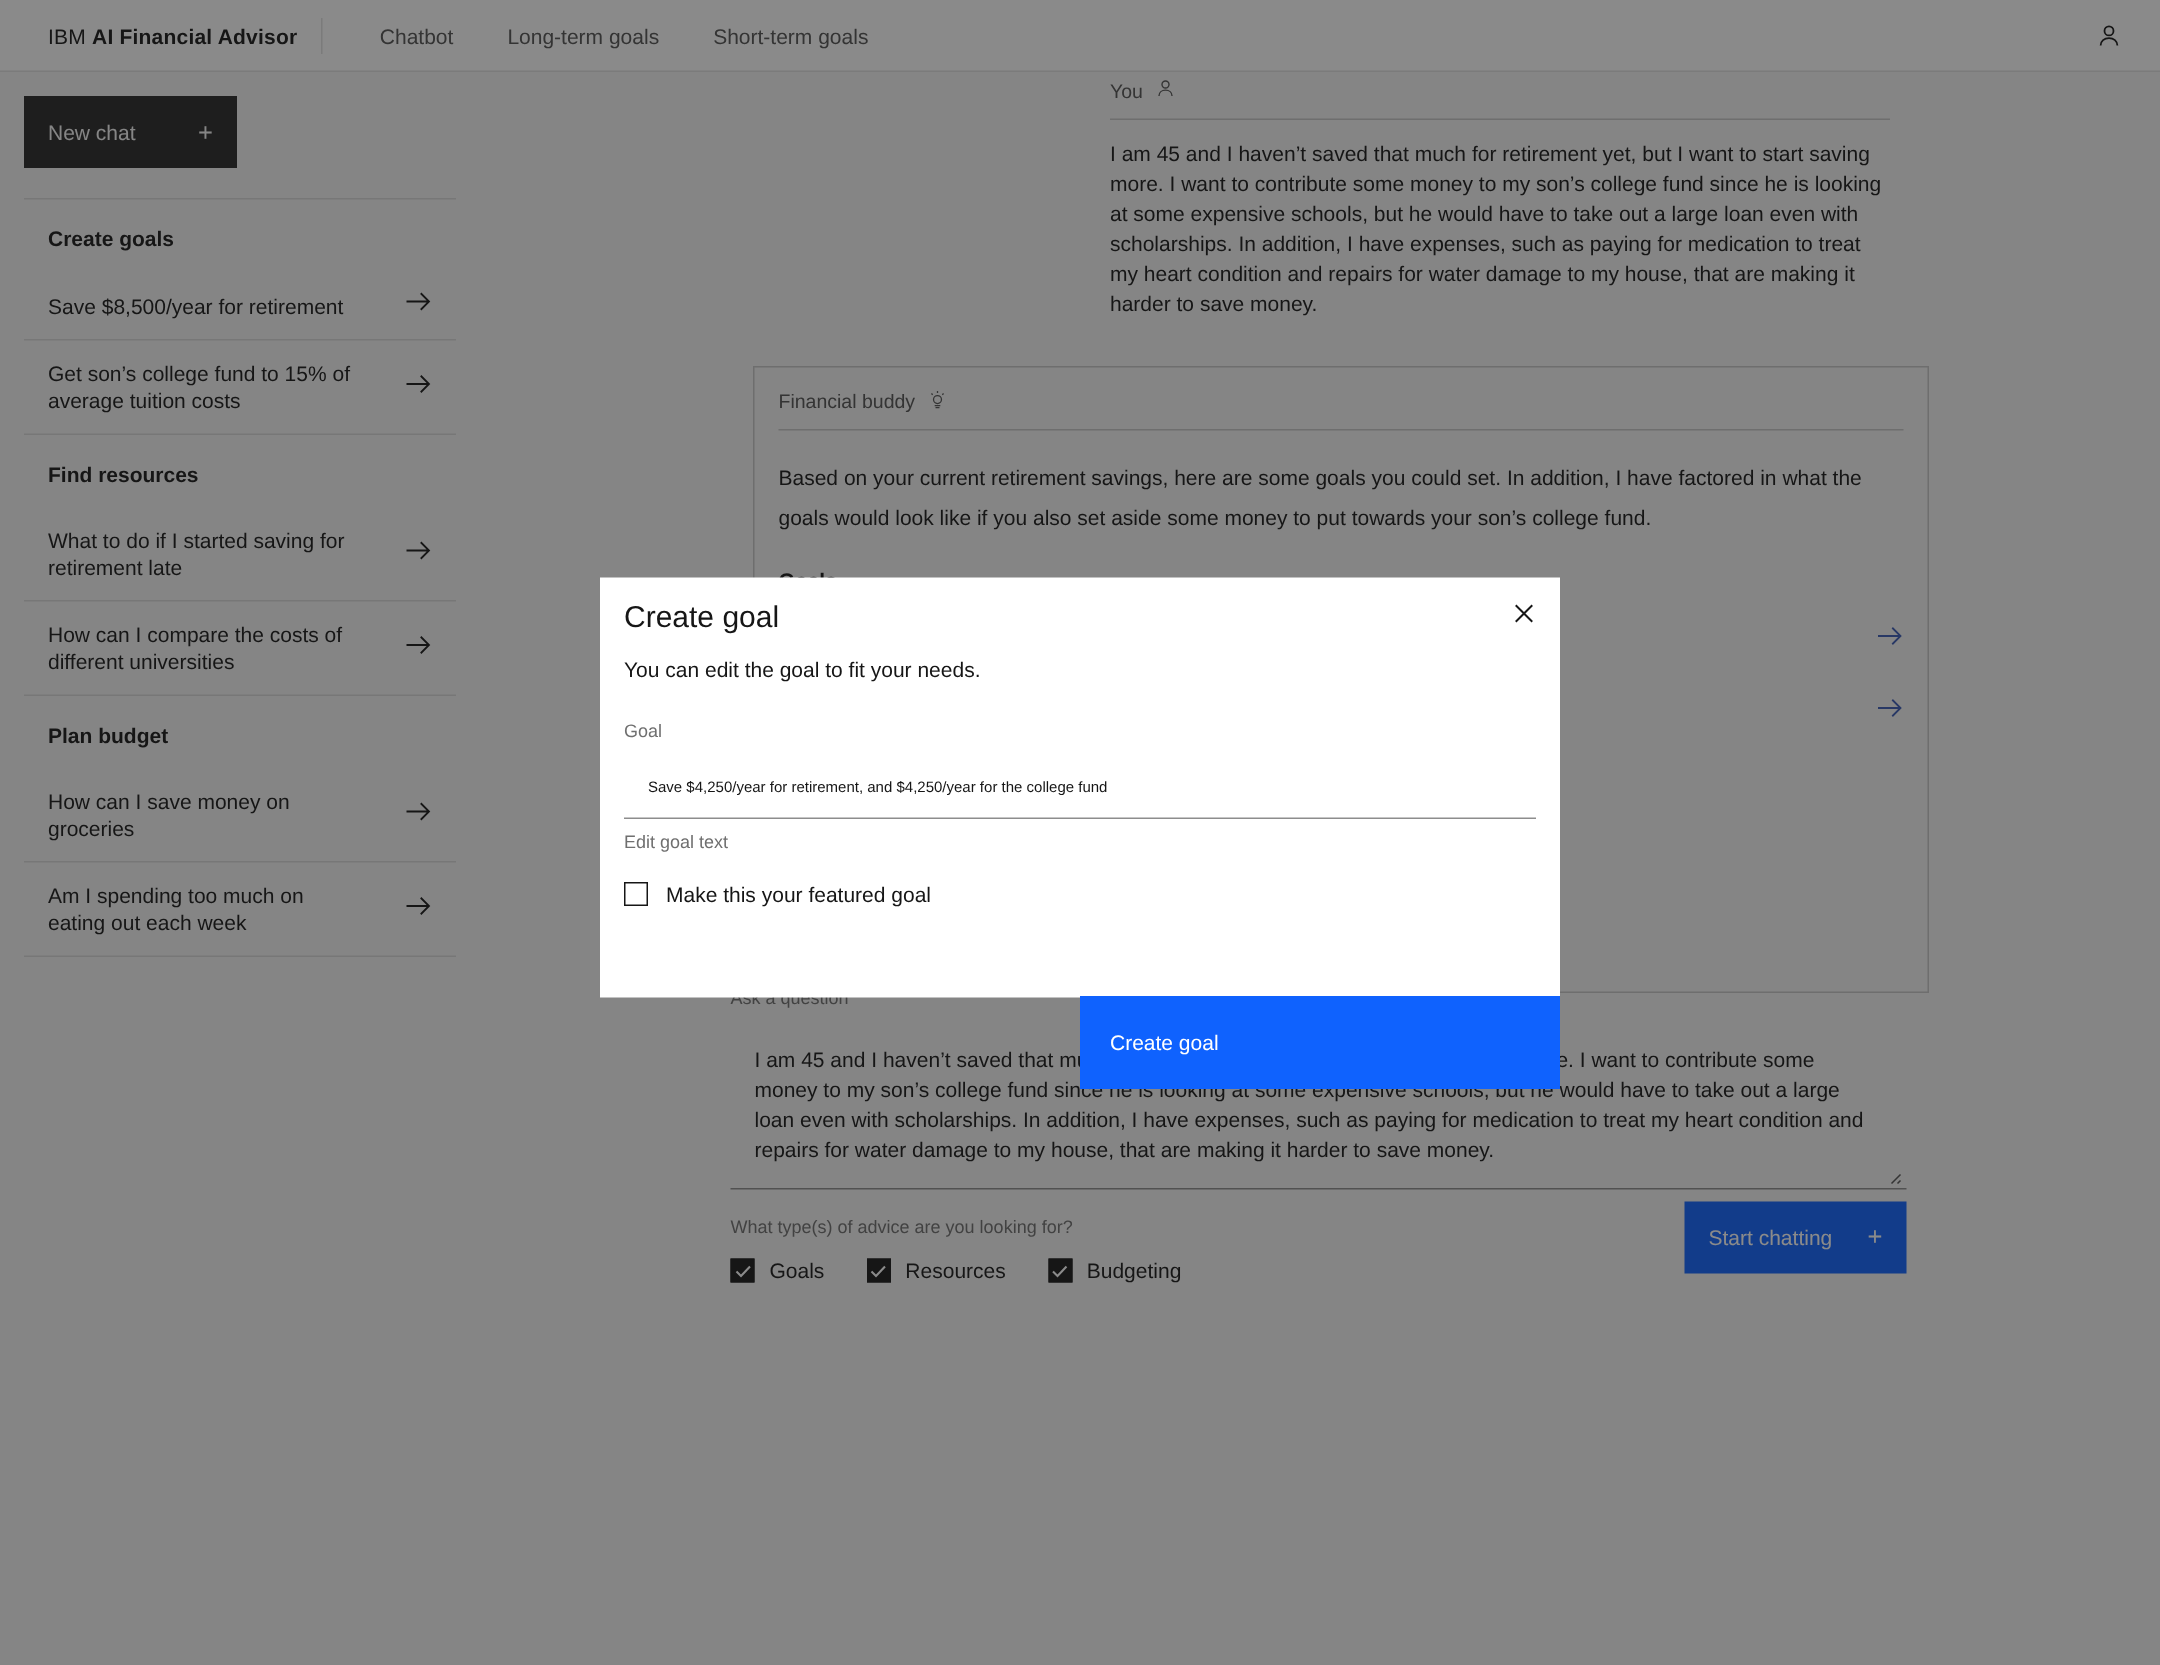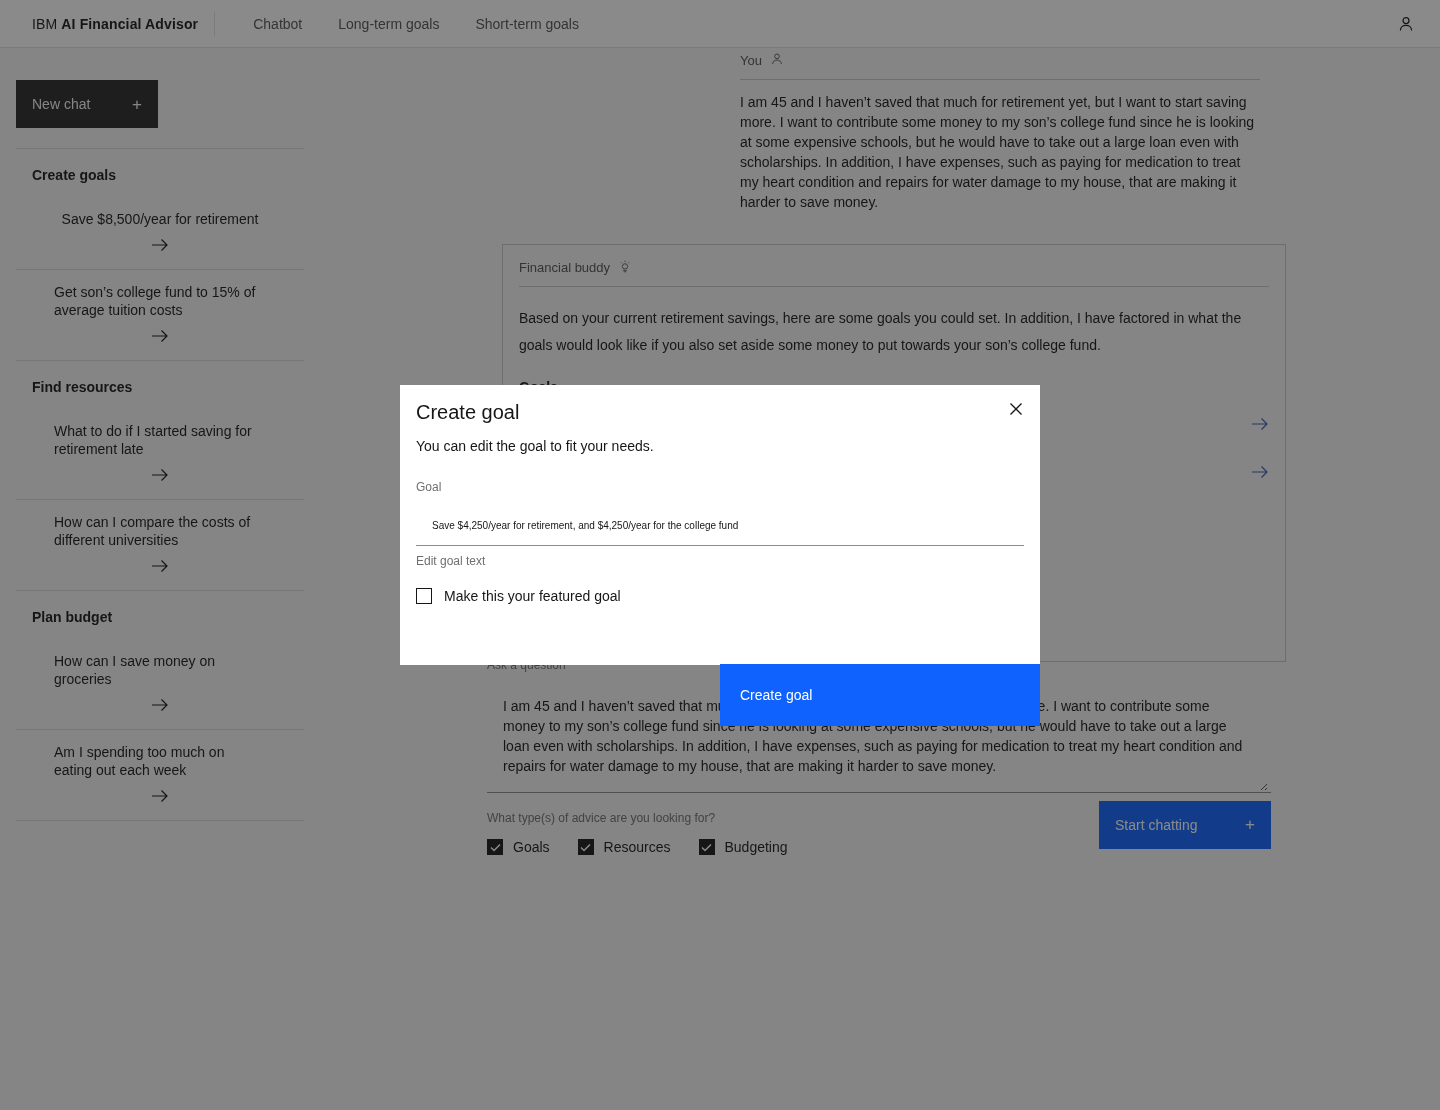--- a/index.html
+++ b/index.html
@@ -65,36 +65,35 @@
     width: 320px; flex: 0 0 320px;
     background: #f4f4f4;
     padding: 16px;
     overflow: hidden;
   }
   .new-chat {
     width: 142px; height: 48px;
     background: #262626; color: #f4f4f4;
     display: flex; align-items: center; justify-content: space-between;
     padding: 0 16px;
-    font-size: 14px; cursor: pointer; margin-top: 16px;
+    font-size: 14px; cursor: pointer;
   }
   .new-chat .plus { font-size: 17px; line-height: 1; }
   .sb-divider { height: 1px; background: #d8d8d8; margin: 20px 0 0 0; }
   .sb-group { margin-top: 0; }
   .sb-heading {
     font-size: 14px; font-weight: 700; color: #161616;
     padding: 18px 0 14px 16px;
   }
   .sb-item {
     display: flex; align-items: center; justify-content: space-between;
     gap: 10px;
     padding: 13px 16px 13px 16px;
     border-bottom: 1px solid #d8d8d8;
     cursor: pointer;
-    flex-direction: column;
   }
   .sb-item:first-of-type { border-top: none; }
   .sb-item-label {
     font-size: 14px; color: #161616; line-height: 18px;
     max-width: 212px;
   }
   .arrow { flex: 0 0 auto; }
 
   
   .main {
@@ -186,21 +185,21 @@
   .advice-label { font-size: 12px; color: #6f6f6f; }
   .cb-row { display: flex; align-items: center; gap: 28px; margin-top: 14px; }
   .cb { display: flex; align-items: center; gap: 10px; cursor: pointer; }
   .cb-box {
     width: 16px; height: 16px; flex: 0 0 16px;
     border: 1px solid #161616; background: #161616;
     display: flex; align-items: center; justify-content: center;
   }
   .cb-label { font-size: 14px; color: #161616; }
   .start-btn {
-    width: 172px; height: 48px;
+    width: 148px; height: 48px;
     background: #0f62fe; color: #ffffff;
     display: flex; align-items: center; justify-content: space-between;
     padding: 0 16px;
     font-size: 14px; cursor: pointer;
     margin-top: -10px;
   }
   .start-btn .plus { font-size: 17px; }
 
   
   #scrim {

